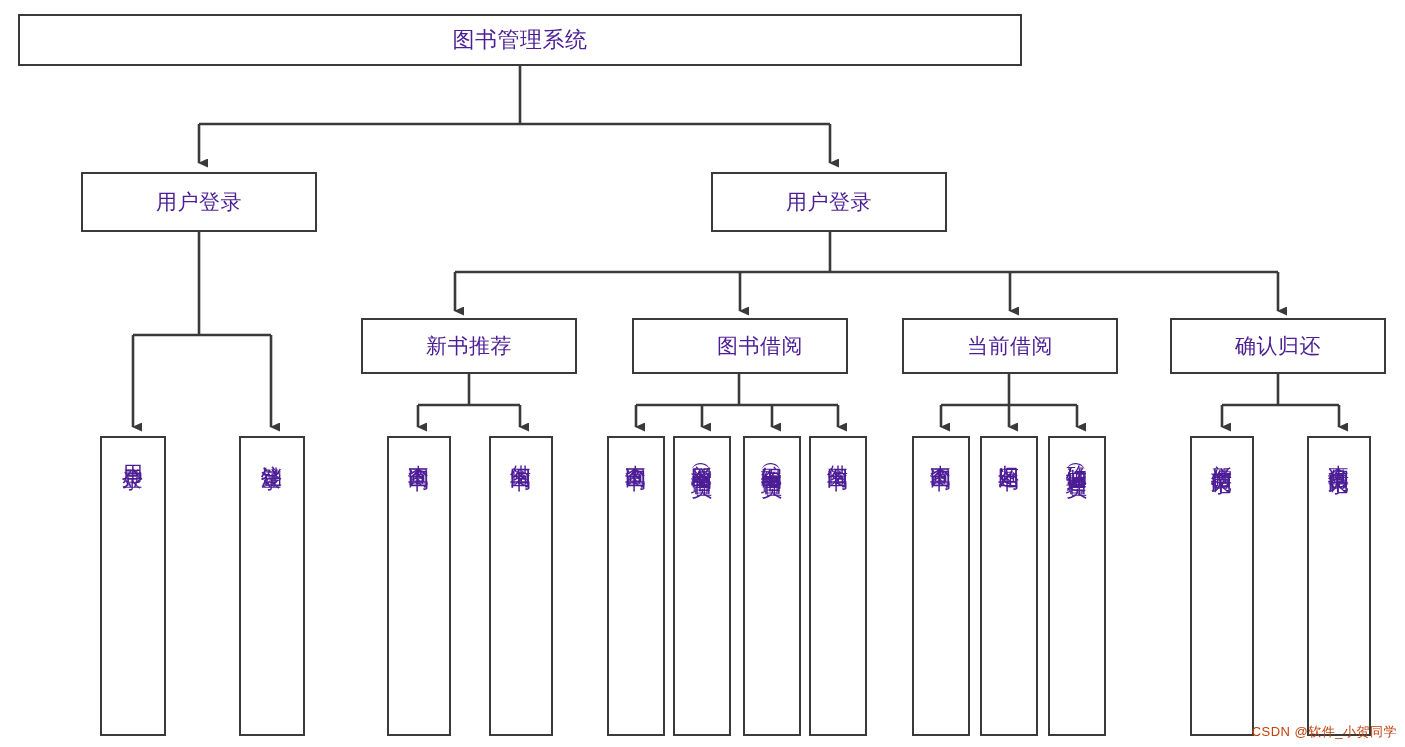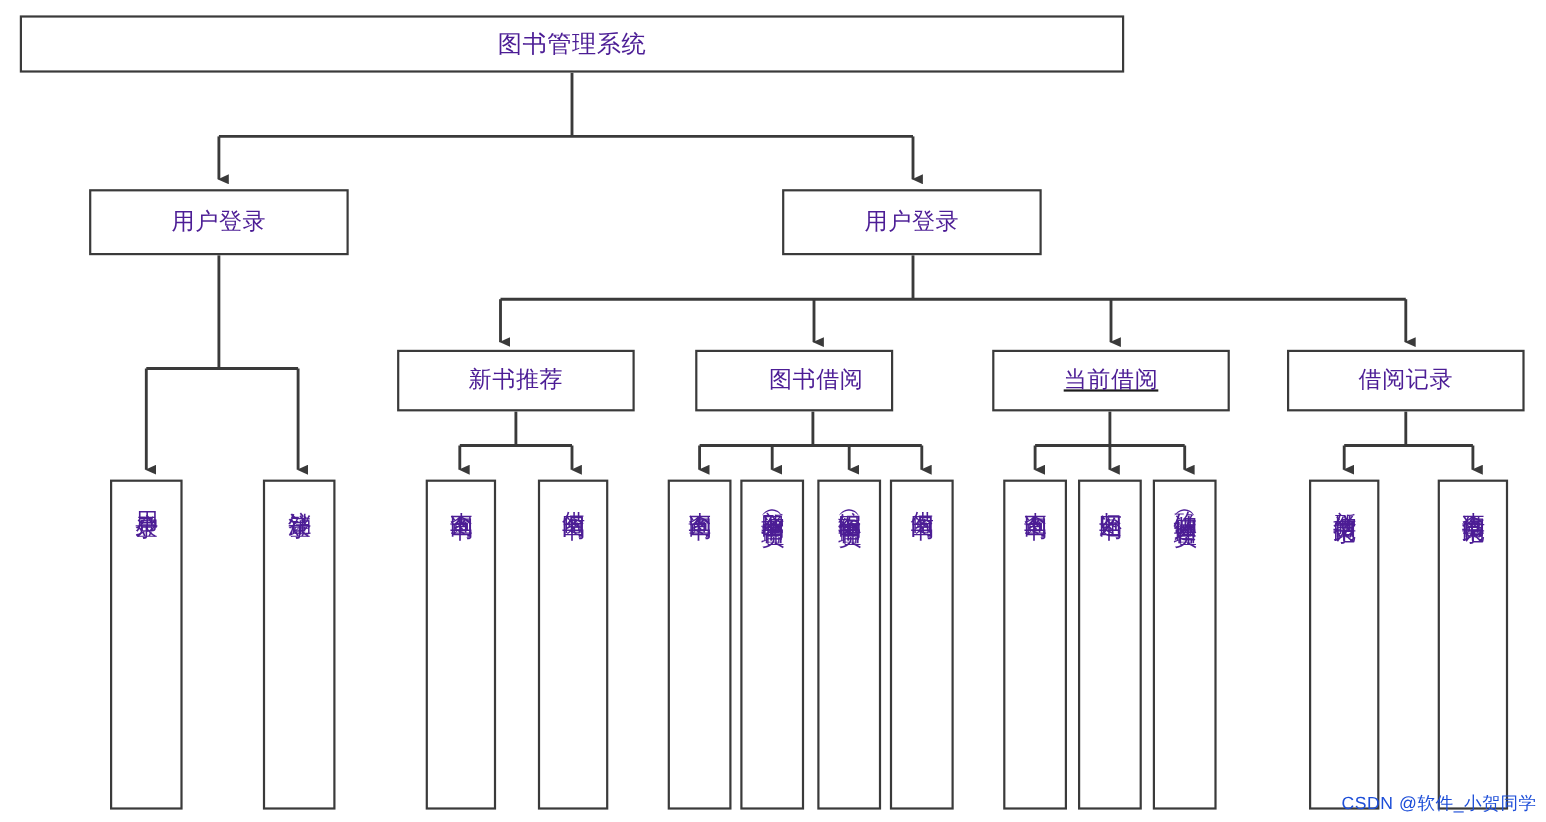--- a/index.html
+++ b/index.html
@@ -59,22 +59,22 @@
     text-orientation: upright;
     font-size: 21px;
     letter-spacing: 2px;
     line-height: 1;
     white-space: nowrap;
   }
   .watermark {
     position: absolute;
     right: 8px;
     bottom: 6px;
-    font-size: 16px;
-    color: #1d4ed8;
+    font-size: 13px;
+    color: #c2410c;
     letter-spacing: 0.5px;
     white-space: nowrap;
     user-select: none;
   }
 </style>
 </head>
 <body>
 
 <div id="canvas">
 
@@ -139,30 +139,30 @@
   </div>
 
   <div class="node horiz" style="left:711px; top:172px; width:236px; height:60px;">
     <span class="label">用户登录</span>
   </div>
 
   <div class="node horiz" style="left:361px; top:318px; width:216px; height:56px;">
     <span class="label">新书推荐</span>
   </div>
 
-  <div class="node horiz" style="left:632px; top:318px; width:180px; height:56px;padding-left:40px;">
+  <div class="node horiz" style="left:632px; top:318px; width:216px; height:56px;padding-left:40px;">
     <span class="label">图书借阅</span>
   </div>
 
-  <div class="node horiz" style="left:902px; top:318px; width:216px; height:56px;text-decoration:underline;">
+  <div class="node horiz" style="left:902px; top:318px; width:216px; height:56px;">
     <span class="label">当前借阅</span>
   </div>
 
   <div class="node horiz" style="left:1170px; top:318px; width:216px; height:56px;">
-    <span class="label">借阅记录</span>
+    <span class="label">确认归还</span>
   </div>
 
   <div class="node vert" style="left:100px; top:436px; width:66px; height:300px;">
     <span class="label">用户登录</span>
   </div>
 
   <div class="node vert" style="left:239px; top:436px; width:66px; height:300px;">
     <span class="label">注销登录</span>
   </div>
 

